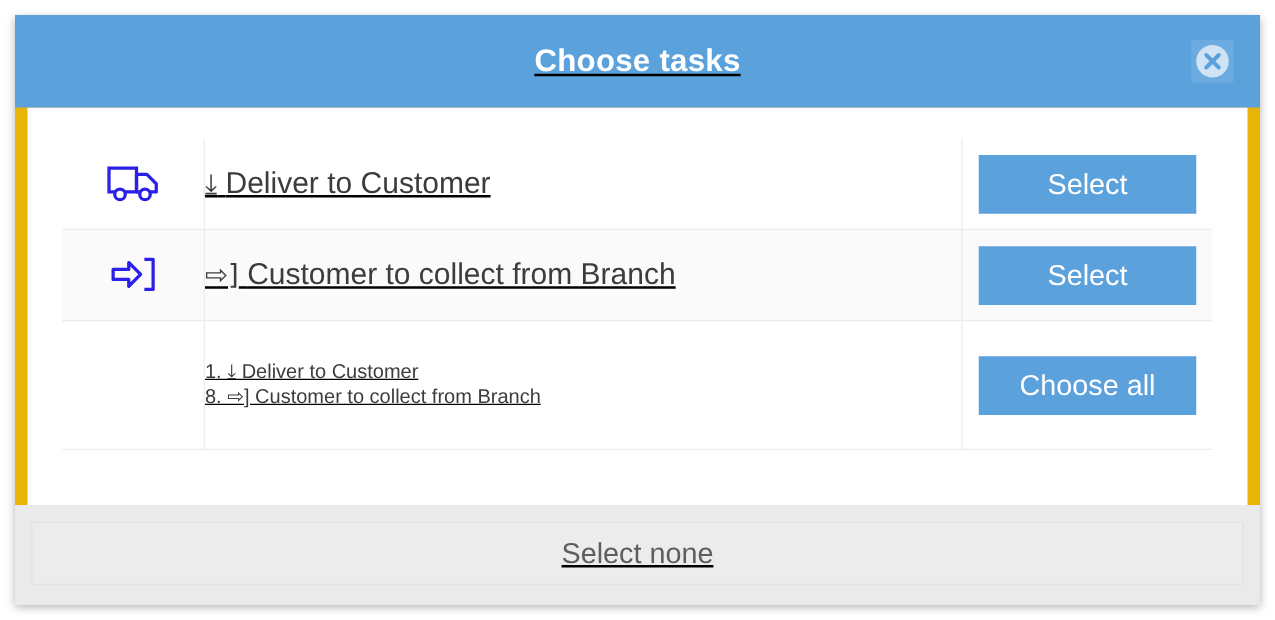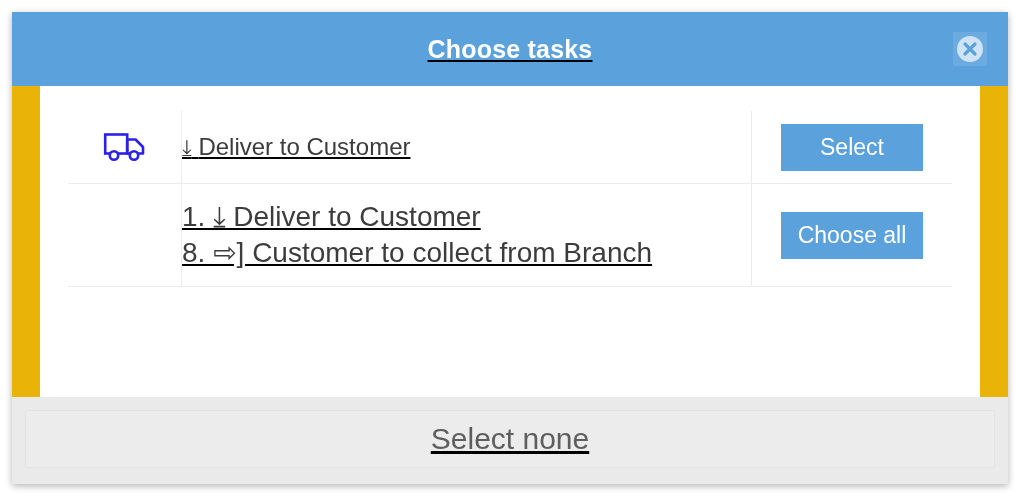--- a/index.html
+++ b/index.html
@@ -65,21 +65,21 @@
     justify-content: center;
     cursor: pointer;
     background: rgba(255,255,255,0.10);
     border-radius: 2px;
   }
   .close-btn svg { display: block; }
 
   
   .panel {
     background: #ffffff;
-    margin: 0 28px;
+    margin: 0 10px;
     flex: 1 1 auto;
     display: flex;
     flex-direction: column;
     min-height: 0;
   }
 
   .panel-inner {
     padding: 25px 28px 0 28px;
     flex: 1 1 auto;
   }
@@ -137,60 +137,60 @@
     color: #3c3c3c;
     line-height: 1.28;
     white-space: nowrap;
   }
   .task-label .glyph {
     font-family: "DejaVu Sans", sans-serif;
     font-size: 22px;
   }
 
   .task-label-multi {
-    font-size: 28px;
+    font-size: 16px;
     color: #3c3c3c;
     line-height: 1.27;
     white-space: nowrap;
   }
   .task-label-multi .line { display: block; }
 
   
   .select-btn {
     display: inline-block;
     background: #5ba2dd;
     color: #ffffff;
     font-family: "Liberation Sans", sans-serif;
     font-size: 23px;
     line-height: 1;
     border: none;
     border-radius: 0;
     padding: 12px 0;
-    width: 142px;
+    width: 174px;
     text-align: center;
     cursor: pointer;
   }
 
   
   .footer {
     flex: 0 0 auto;
     background: #eaeaea;
     padding: 13px 13px 16px 13px;
   }
 
   .select-none-btn {
     display: block;
     width: 100%;
     box-sizing: border-box;
     background: #ececec;
     border: 1px solid #e2e2e2;
     border-radius: 2px;
     color: #5e5e5e;
     font-family: "Liberation Sans", sans-serif;
-    font-size: 30px;
+    font-size: 23px;
     line-height: 1;
     padding: 13px 0;
     text-align: center;
     cursor: pointer;
   }
 </style>
 </head>
 <body>
 
 <div id="root">
@@ -233,20 +233,41 @@
                 <div class="task-label">
                   <span class="glyph">⤓</span>
                   <span>Deliver to Customer</span>
                 </div>
               </td>
               <td class="col-action">
                 <button class="select-btn">Select</button>
               </td>
             </tr>
 
+            <tr class="task-row striped">
+              <td class="col-icon">
+                <div class="icon-cell-inner">
+                  <span>
+                    <svg width="38" height="34" viewBox="0 0 38 34" aria-hidden="true">
+                      <path d="M2.5 12.5 H15 V7 L24.5 16.5 L15 26 V20.5 H2.5 Z" fill="none" stroke="#2a20e8" stroke-width="2.6" stroke-linejoin="round"></path>
+                      <path d="M27.5 4.5 H34.5 V28.5 H27.5" fill="none" stroke="#2a20e8" stroke-width="2.6" stroke-linejoin="round" stroke-linecap="butt"></path>
+                    </svg>
+                  </span>
+                </div>
+              </td>
+              <td class="col-label">
+                <div class="task-label">
+                  <span class="glyph">⇨]</span>
+                  <span>Customer to collect from Branch</span>
+                </div>
+              </td>
+              <td class="col-action">
+                <button class="select-btn">Select</button>
+              </td>
+            </tr>
 
             <tr class="task-row row-combo">
               <td class="col-icon"></td>
               <td class="col-label">
                 <div class="task-label-multi">
                   <span class="line">1. ⤓ Deliver to Customer</span>
                   <span class="line">8. ⇨] Customer to collect from Branch</span>
                 </div>
               </td>
               <td class="col-action">

